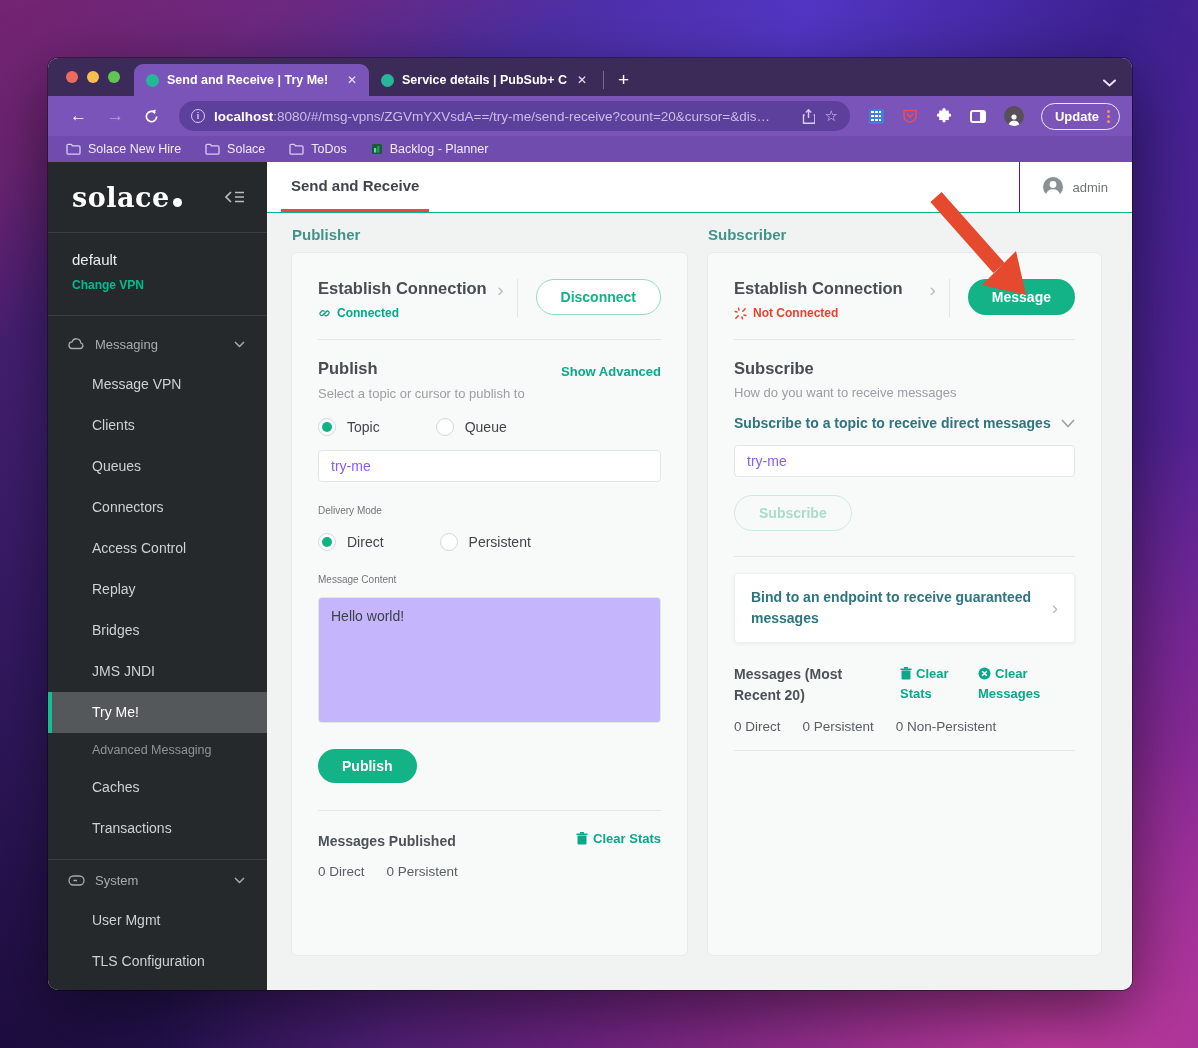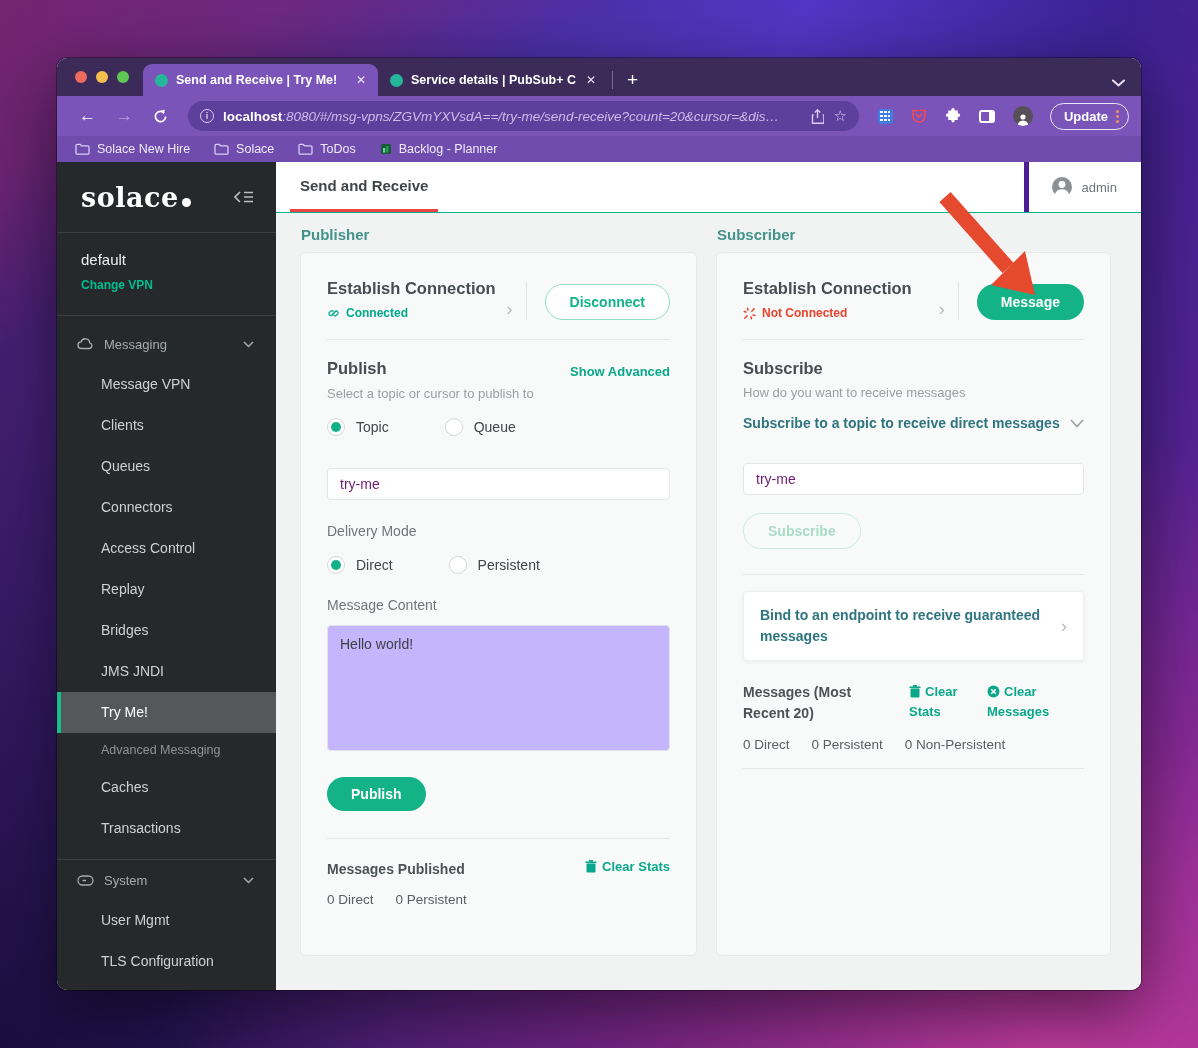--- a/index.html
+++ b/index.html
@@ -6,21 +6,21 @@
   html,body { width:1198px; height:1048px; overflow:hidden; }
   body {
     font-family:"Liberation Sans", sans-serif;
     background:
       linear-gradient(150deg, rgba(155,45,125,.55) 0%, rgba(155,45,125,.45) 10%, rgba(0,0,0,0) 20%),
       radial-gradient(120% 95% at 88% 100%, rgba(206,63,164,.9) 0%, rgba(160,45,150,.6) 32%, rgba(0,0,0,0) 62%),
       linear-gradient(205deg, rgba(10,0,25,0) 55%, rgba(14,2,32,.75) 100%),
       linear-gradient(112deg, #451a63 0%, #4a2c99 28%, #5336c4 50%, #3d2192 70%, #6d2596 100%);
   }
   .window {
-    position:absolute; left:57px; top:58px; width:1084px; height:932px;
+    position:absolute; left:48px; top:58px; width:1084px; height:932px;
     border-radius:10px; overflow:hidden; background:#f1f3f3;
     box-shadow:0 22px 70px rgba(0,0,0,.55), 0 0 0 1px rgba(0,0,0,.35);
   }
   
   .tabstrip { height:38px; background:#3c2b58; display:flex; align-items:flex-end; }
   .traffic { display:flex; gap:9px; align-items:center; height:38px; padding:0 14px 0 18px; }
   .tl { width:12px; height:12px; border-radius:50%; }
   .tl.red{background:#ed6a5e;} .tl.yellow{background:#f5bf4f;} .tl.green{background:#61c554;}
   .tab { display:flex; align-items:center; gap:8px; width:235px; height:32px;
          padding:0 10px 0 12px; border-radius:9px 9px 0 0; color:#fff; }
@@ -34,21 +34,21 @@
   
   .toolbar { height:40px; background:#7a54b9; display:flex; align-items:center; padding:0 12px 0 14px; gap:4px; }
   .navbtn { color:#fff; font-size:17px; padding:0 8px; }
   .navbtn.disabled { color:rgba(255,255,255,.45); }
   .urlbar { flex:1; height:30px; margin:0 8px; background:#5d3f9c; border-radius:15px;
             display:flex; align-items:center; gap:9px; padding:0 12px; min-width:0; }
   .info-badge { width:14px; height:14px; border:1.5px solid #d9cdf2; border-radius:50%;
                 color:#d9cdf2; font-size:9px; font-weight:700; display:flex; align-items:center; justify-content:center; flex:none; }
   .url-text { flex:1; font-size:13.5px; white-space:nowrap; overflow:hidden; min-width:0; }
   .url-host { color:#ffffff; font-weight:700; }
-  .url-rest { color:#cbbce9;font-style:italic; }
+  .url-rest { color:#cbbce9; }
   .url-icon { color:#d9cdf2; flex:none; }
   .star { font-size:15px; color:#d9cdf2; flex:none; }
   .tool-icon { margin:0 7px; flex:none; display:flex; align-items:center; }
   .grid-ic { width:15px; height:15px; border-radius:3px; background:#3f7de0; display:grid;
              grid-template-columns:repeat(3,1fr); grid-template-rows:repeat(3,1fr); padding:2.5px; gap:1.5px; }
   .grid-ic i { background:#fff; border-radius:.5px; }
   .sidebar-toggle-ic { width:16px; height:13px; border:2px solid #fff; border-radius:3px; border-right-width:6px; }
   .avatar-ic { width:20px; height:20px; border-radius:50%; background:#575058; display:flex; align-items:flex-end; justify-content:center; overflow:hidden; }
   .update-btn { display:flex; align-items:center; gap:8px; border:1.5px solid rgba(255,255,255,.85);
                 border-radius:14px; height:27px; padding:0 9px 0 13px; color:#fff; font-size:13px; font-weight:700; margin-left:6px; }
@@ -72,51 +72,51 @@
   .section-row .chev-dn { margin-left:auto; }
   .nav-item { height:41px; line-height:41px; padding-left:44px; font-size:14px; color:#ced1d3; white-space:nowrap; }
   .nav-item.active { background:#54585b; color:#fff; border-left:4px solid #16bd8f; padding-left:40px; }
   .nav-item.sub { height:34px; line-height:34px; font-size:12.5px; color:#8e9396; }
   .side-div { border-top:1px solid #3b3f42; margin:10px 0 0; }
   
   .main { flex:1; background:#f1f3f3; min-width:0; }
   .main-header { height:51px; background:#fff; border-bottom:1px solid #00b58b; display:flex; padding-left:24px; }
   .header-tab { margin-left:-10px; padding:0 10px; display:flex; align-items:center;
                 border-bottom:3px solid #ef4444; font-weight:700; color:#3f454b; font-size:15px; }
-  .header-right { margin-left:auto; display:flex; align-items:center; gap:9px; border-left:5px solid #4c1d95; padding:0 24px 0 22px; }
+  .header-right { margin-left:auto; display:flex; align-items:center; gap:9px; border-left:1px solid #4c1d95; padding:0 24px 0 22px; }
   .header-user { color:#6e7477; font-size:13px; }
   .content { padding:13px 30px 0 24px; display:flex; gap:19px; }
   .col { flex:none; }
   .col.pub { width:397px; } .col.sub { width:395px; }
   .col-head { font-size:15px; font-weight:700; color:#43938a; margin:0 0 9px 1px; }
   .card { background:#f8f9f9; border:1px solid #e8eaea; border-radius:6px; height:704px; padding:26px 26px 0; overflow:hidden; }
-  .conn-row { display:flex; align-items:flex-end; }
+  .conn-row { display:flex; align-items:flex-start; }
   .conn-left { margin-right:auto; }
   .conn-title { font-size:16.5px; font-weight:700; color:#474d52; }
   .conn-status { margin-top:8px; display:flex; align-items:center; gap:6px; font-size:12px; font-weight:700; }
   .conn-status.ok { color:#00a98b; } .conn-status.bad { color:#e8432d; }
   .chev-r { color:#b7bcbf; font-size:19px; margin:0 13px 0 6px; }
   .vdiv { width:1px; height:38px; background:#e2e5e5; margin-right:18px; }
   .btn { height:36px; border-radius:18px; font-weight:700; font-size:14px; display:flex; align-items:center; padding:0 24px; }
   .btn.outline { border:1.5px solid #92dcc4; background:#fff; color:#12b28a; }
   .btn.solid { border:none; background:#14b287; color:#fff; }
   .btn.ghost { border:1.5px solid #c9ecdd; background:transparent; color:#a9dcc9; }
   hr.sep { border:none; border-top:1px solid #e4e7e7; margin:19px 0; }
   .blk-head { display:flex; align-items:flex-start; }
   .blk-title { font-size:16.5px; font-weight:700; color:#474d52; }
   .teal-link { color:#0aa88b; font-size:13px; font-weight:700; display:flex; align-items:center; gap:5px; }
   .blk-head .teal-link { margin-left:auto; margin-top:5px; }
   .hint { color:#9aa0a4; font-size:13px; margin-top:7px; }
   .radio-row { display:flex; gap:56px; margin-top:17px; }
   .radio { display:flex; align-items:center; gap:11px; font-size:14px; color:#40464a; }
   .rdot { width:18px; height:18px; border-radius:50%; border:1.5px solid #d4d8da; background:#fff; position:relative; flex:none; }
   .rdot.sel::after { content:""; position:absolute; inset:3px; border-radius:50%; background:#12b287; }
-  .text-input { margin-top:32px; width:100%; height:32px; background:#fff; border:1px solid #e2e6e6; border-radius:4px;
-                padding:6px 12px; font-size:14px; color:#701a75; font-family:inherit; display:block; }
-  .fld-label { margin-top:23px; color:#70767a; font-size:14px; }
+  .text-input { margin-top:14px; width:100%; height:32px; background:#fff; border:1px solid #e2e6e6; border-radius:4px;
+                padding:6px 12px; font-size:14px; color:#8b5cf6; font-family:inherit; display:block; }
+  .fld-label { margin-top:23px; color:#70767a; font-size:10px; }
   .msg-box { margin-top:12px; width:100%; height:126px; background:#c4b5fd; border:1px solid #e2e6e6; border-radius:4px;
              padding:10px 12px; font-size:14px; color:#3c4246; resize:none; font-family:inherit; }
   .pub-btn-row { margin-top:22px; }
   .stats-head { display:flex; align-items:flex-start; margin-top:1px; }
   .stats-title { font-size:14px; font-weight:700; color:#4c5256; line-height:1.45; }
   .stats-head .teal-link { margin-left:auto; }
   .stats-row { display:flex; gap:22px; margin-top:13px; font-size:13.5px; color:#585e62; }
   .dropdown-row { display:flex; align-items:center; margin-top:15px; }
   .dropdown-label { font-size:14px; font-weight:700; color:#2f7580; }
   .dropdown-row .chev-dn { margin-left:auto; }

